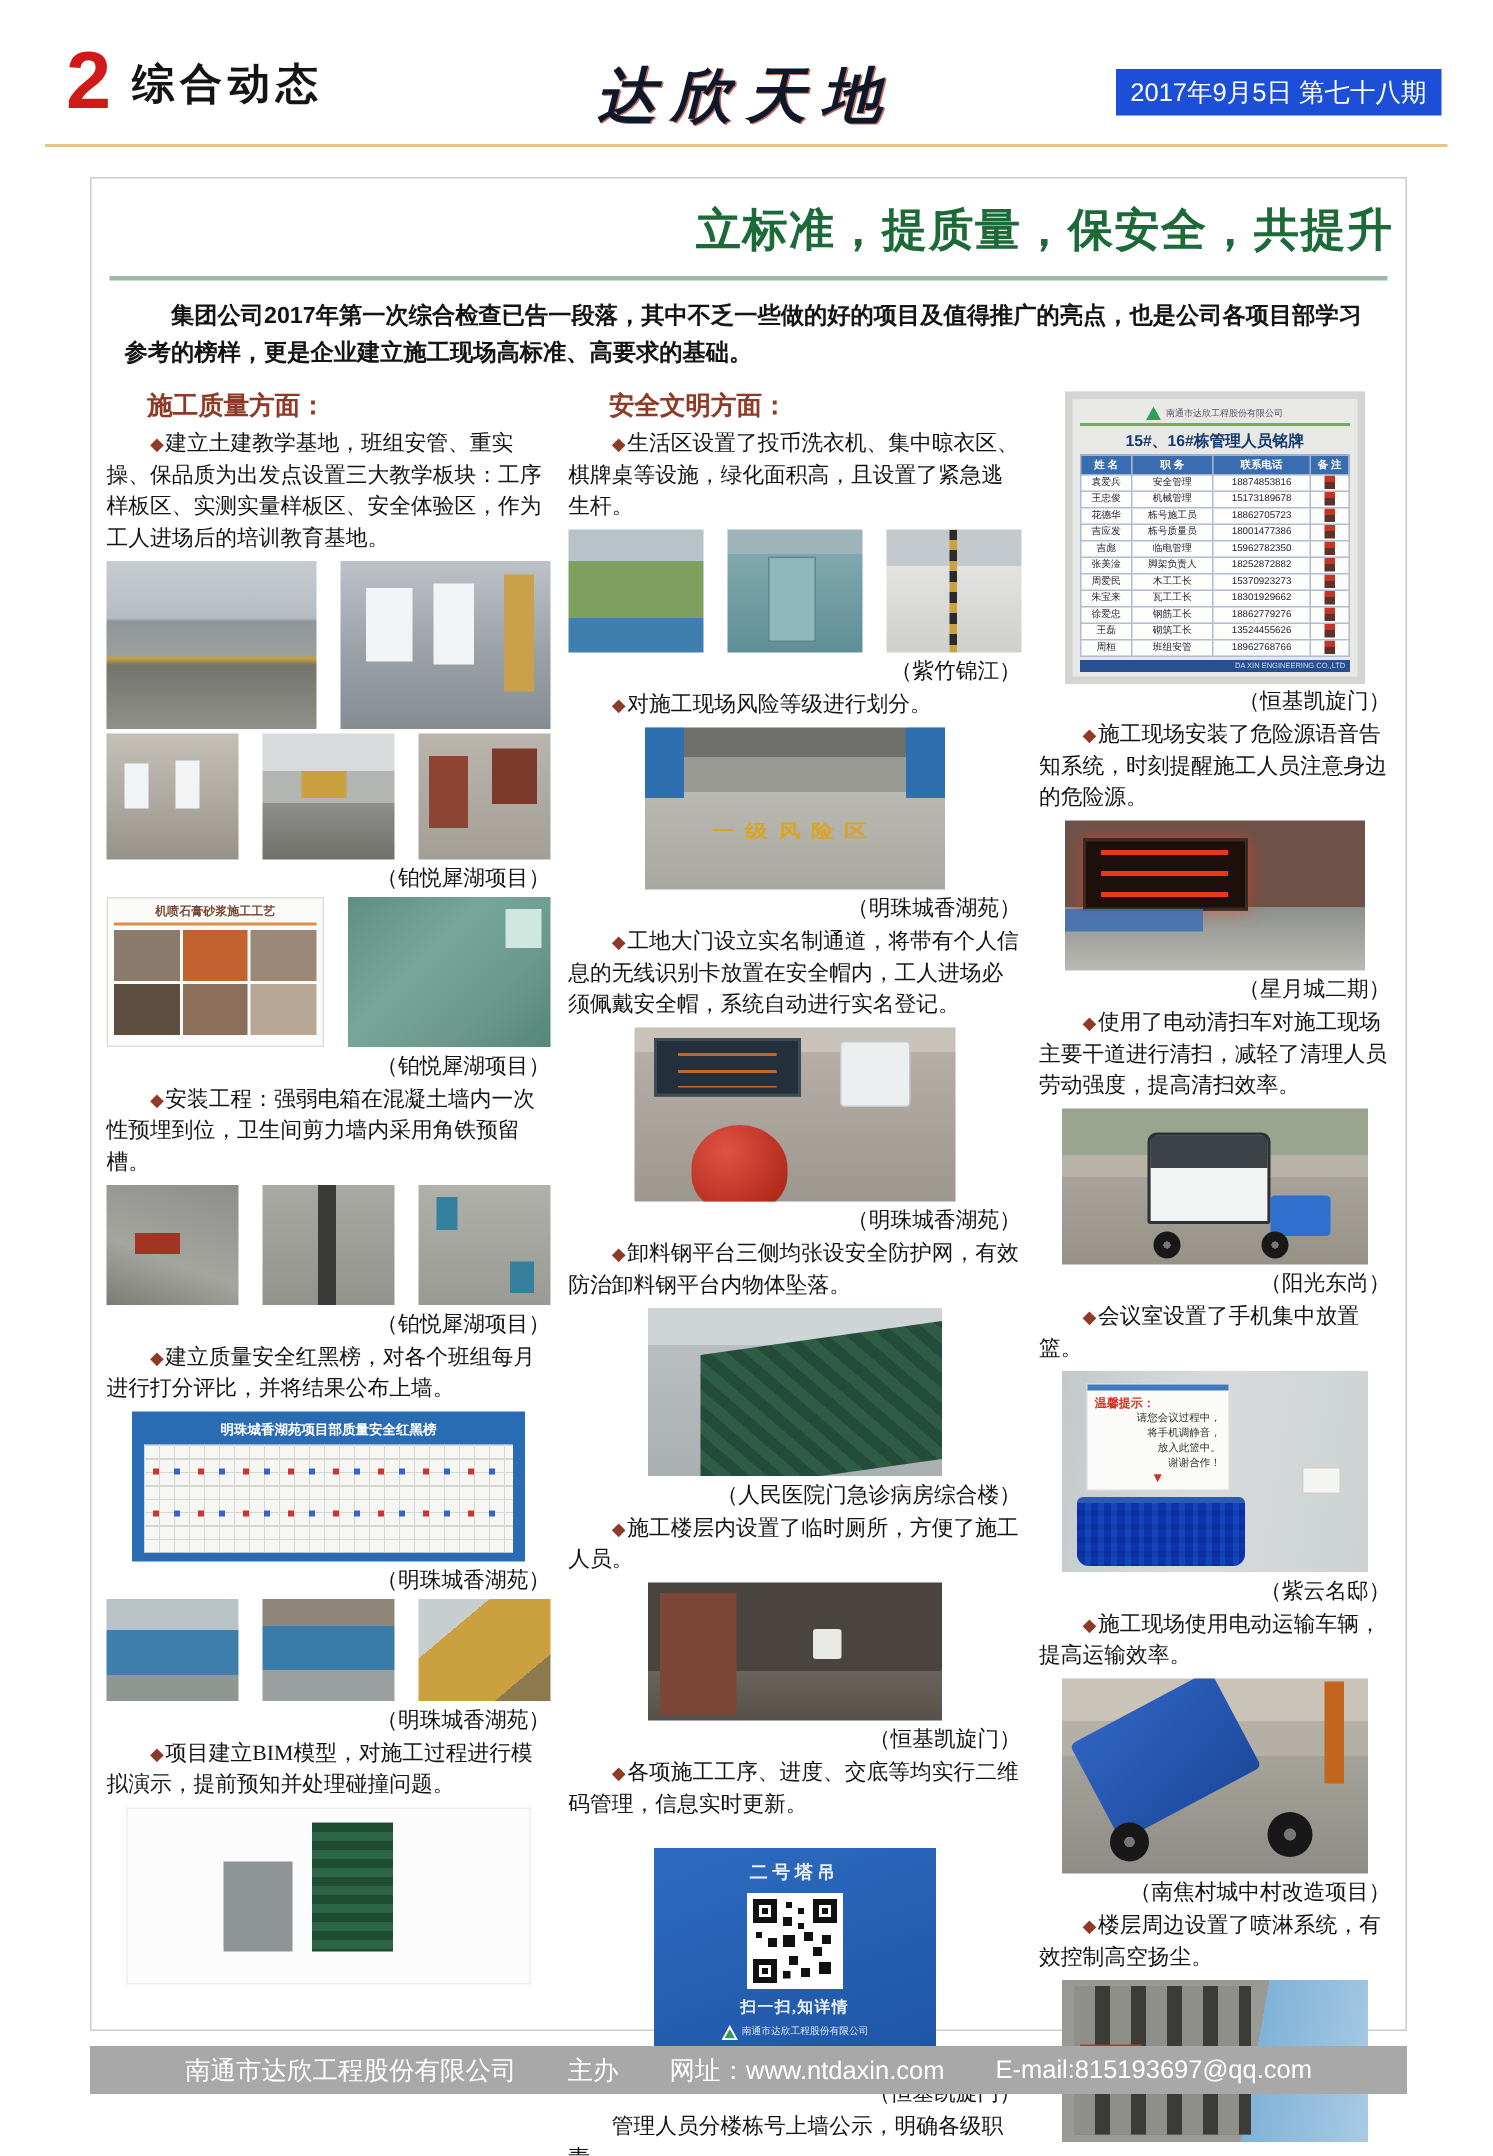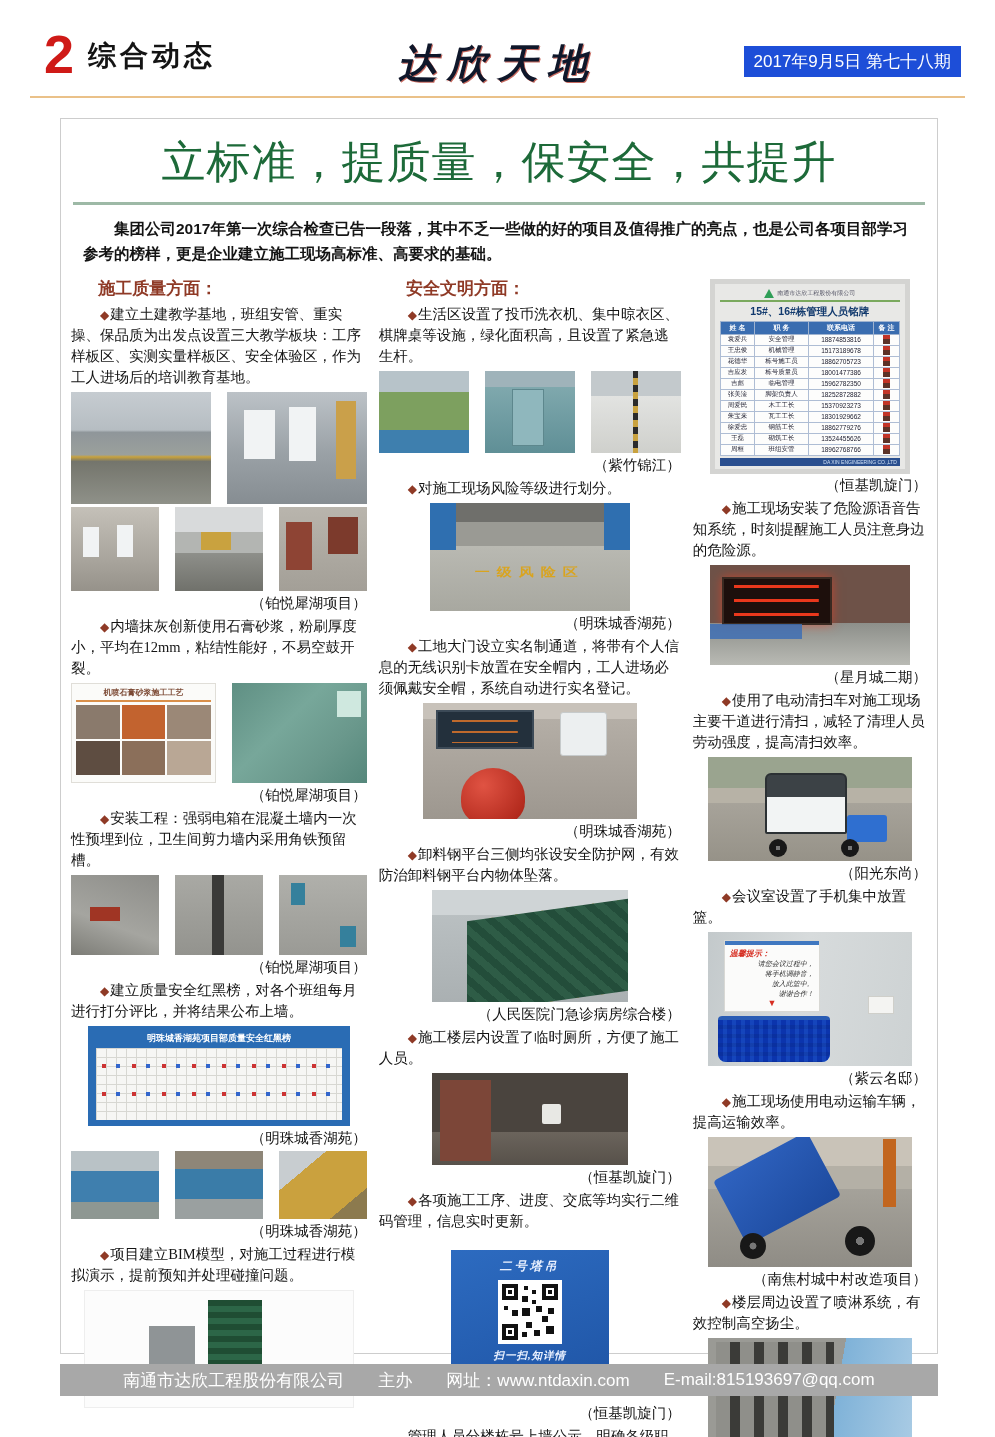--- a/index.html
+++ b/index.html
@@ -15,21 +15,21 @@
   .pagenum { color:#cf1a17; font-family:"Liberation Sans",sans-serif; font-weight:bold; font-size:54px; line-height:0.9; }
   .secname { font-weight:bold; font-size:28px; letter-spacing:4px; padding-bottom:4px; }
   .masthead { position:absolute; left:0; right:0; top:12px; text-align:center;
     color:#0f172a; font-size:40px; font-weight:bold; font-style:italic; letter-spacing:10px;
     font-family:"DejaVu Serif", serif; text-shadow:1px 1px 0 #c76a60; }
   .issue-badge { position:absolute; right:4px; top:22px; background:#1d4ed8; color:#fff;
     font-family:"Liberation Sans",sans-serif; font-size:17px; padding:4px 10px; }
   
   .content { position:absolute; left:60px; top:118px; width:878px; height:1236px;
     border:1px solid #cdcdcd; background:#fff; padding:6px 8px 0; }
-  .headline { text-align:center; color:#1d6a39; font-weight:normal; font-size:44px;
+  .headline { text-align:right; color:#1d6a39; font-weight:bold; font-size:30px;
     letter-spacing:1px; margin:8px 0 10px; }
   .headline-rule { height:0; border-bottom:3px solid #9db9a6; margin:0 4px 12px; }
   .intro { font-family:"Liberation Sans",sans-serif; font-weight:bold; font-size:15.5px;
     line-height:1.6; text-indent:2em; margin:0 14px 10px; }
   .columns { display:flex; gap:12px; padding:0 2px; }
   .col { position:relative; }
   .col-left { width:298px; } .col-mid { width:304px; } .col-right { width:236px; }
   .sec-heading { color:#8f3a26; font-weight:bold; font-size:17px; margin:0 0 4px; text-indent:1.6em; }
   .para { font-size:14.5px; line-height:1.45; margin:1px 0 4px; text-indent:2em; }
   .bullet { color:#8f3a26; font-size:12px; margin-right:1px; }
@@ -59,21 +59,21 @@
   .roster-title { text-align:center; font-weight:bold; font-size:10.5px; color:#123a6e; margin:3px 0 2px;
     font-family:"Liberation Sans",sans-serif; }
   table.rtab { width:100%; border-collapse:collapse; font-family:"Liberation Sans",sans-serif; }
   table.rtab th { background:#3a6db0; color:#fff; font-size:7px; font-weight:bold; padding:1px 0; border:1px solid #9fb3cf; }
   table.rtab td { font-size:6.5px; color:#223; border:1px solid #aebdd4; text-align:center; padding:0.5px 1px; background:#fdfdfc; }
   .mug { width:7px; height:9px; margin:0 auto;
     background:linear-gradient(180deg,#c23527 45%,#5c3328 45%); }
   .roster-foot { background:#2a4f8f; color:#cfe0f5; font-size:5px; text-align:right; padding:1px 3px; margin-top:2px;
     font-family:"Liberation Sans",sans-serif; }
   
-  .qr-sign { width:158px; margin:18px auto; background:linear-gradient(160deg,#2d6bc0,#1f55a6); padding:8px 10px; text-align:center;font-style:italic; }
+  .qr-sign { width:188px; margin:18px auto; background:linear-gradient(160deg,#2d6bc0,#1f55a6); padding:8px 10px; text-align:center; }
   .qr-title { color:#eaf1ff; font-size:12px; font-weight:bold; letter-spacing:3px; margin-bottom:5px; }
   .qr-box { width:64px; height:64px; background:#fff; margin:0 auto 5px; padding:4px; }
   .qr-scan { color:#eaf1ff; font-size:10.5px; font-weight:bold; letter-spacing:1px; }
   .qr-co { display:flex; align-items:center; justify-content:center; gap:3px; margin-top:5px; color:#dfe9fb; font-size:6.5px; }
   
   .notice-ph { background:linear-gradient(100deg,#c3c9cb 0%,#d7dbdc 45%,#cdd2d3 100%); }
   .notice-sign { position:absolute; left:16px; top:8px; width:96px; background:#fbfbfa; border:1px solid #d8d8d4;
     padding:3px 5px; font-family:"Liberation Sans",sans-serif; }
   .notice-band { height:4px; background:#3f77c0; margin:-3px -5px 3px; }
   .notice-title { color:#d62e22; font-size:8px; font-weight:bold; }
@@ -156,21 +156,20 @@
         <div class="ph" style="height:84px;background:linear-gradient(180deg,#d8dadb 0 30%,#b3b5b2 30% 55%,#8e8f8a 55%,#70716b);">
           <div class="card" style="left:30%;top:30%;width:34%;height:22%;background:#c9a23f;"></div>
         </div>
         <div class="ph" style="height:84px;background:linear-gradient(180deg,#b9b5ad,#a39f97);">
           <div class="card" style="left:8%;top:18%;width:30%;height:58%;background:#8e4434;"></div>
           <div class="card" style="right:10%;top:12%;width:34%;height:44%;background:#7c3a2c;"></div>
         </div>
       </div>
       <div class="caption">（铂悦犀湖项目）</div>
 
-      <p class="para"><span class="bullet">◆</span><span>内墙抹灰创新使用石膏砂浆，粉刷厚度小，平均在12mm，粘结性能好，不易空鼓开裂。</span></p>
 
       <div class="prow">
         <div class="ph poster" style="height:100px;">
           <div class="poster-title">机喷石膏砂浆施工工艺</div>
           <div class="poster-grid">
             <div style="background:#8a7a6c;"></div>
             <div style="background:#c2632f;"></div>
             <div style="background:#9b8877;"></div>
             <div style="background:#5e4d41;"></div>
             <div style="background:#8b6f5a;"></div>
@@ -446,21 +445,21 @@
       <div class="ph1" style="width:204px;height:104px;background:linear-gradient(180deg,#9aa48f 0 30%,#b7b2a6 30% 44%,#a7a39a 44%,#969288);">
         <div class="cab"></div>
         <div class="sweep-accent"></div>
         <div class="wheel" style="left:30%;bottom:4%;width:18px;height:18px;"></div>
         <div class="wheel" style="right:26%;bottom:4%;width:18px;height:18px;"></div>
       </div>
       <div class="caption">（阳光东尚）</div>
 
       <p class="para"><span class="bullet">◆</span><span>会议室设置了手机集中放置篮。</span></p>
 
-      <div class="ph1 notice-ph" style="width:204px;height:134px;font-style:italic;">
+      <div class="ph1 notice-ph" style="width:204px;height:134px;">
         <div class="notice-sign">
           <div class="notice-band"></div>
           <div class="notice-title">温馨提示：</div>
           <div class="notice-lines">请您会议过程中，
 将手机调静音，
 放入此篮中。
 谢谢合作！</div>
           <div class="notice-arrow">▼</div>
         </div>
         <div class="basket"></div>

